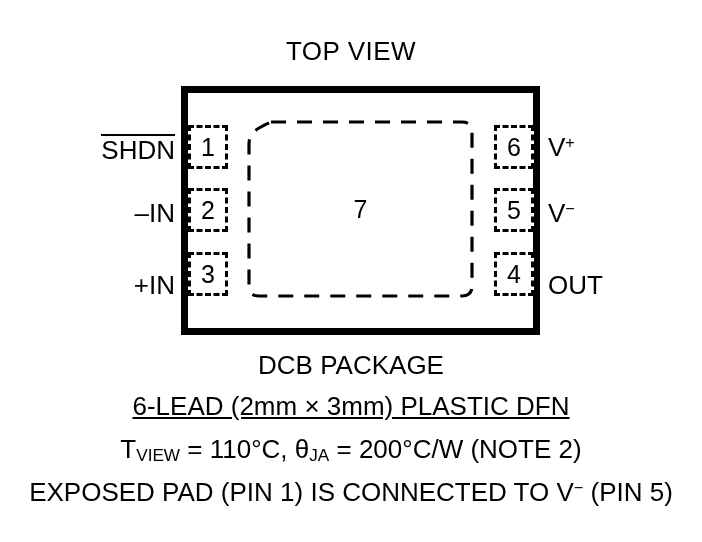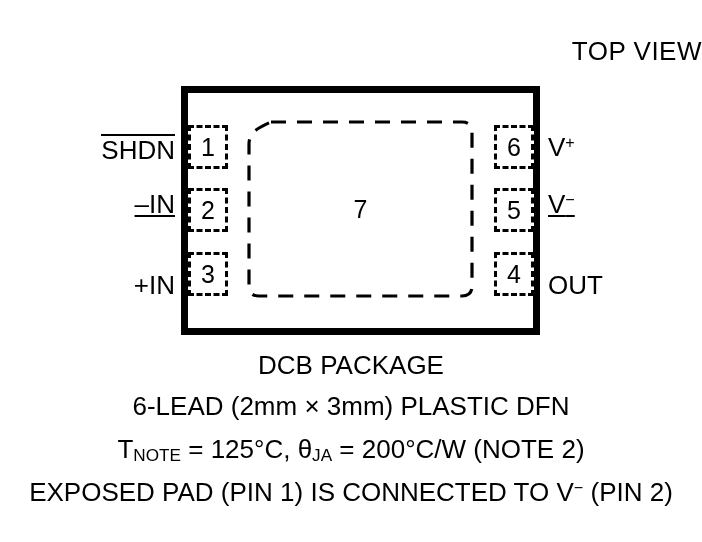--- a/index.html
+++ b/index.html
@@ -15,21 +15,21 @@
     color: #000000;
     overflow: hidden;
   }
 
   
   #top-view-title {
     position: absolute;
     left: 0;
     top: 36px;
     width: 702px;
-    text-align: right;
+    text-align: center;
     font-size: 26px;
     letter-spacing: 0.5px;
     white-space: nowrap;
   }
 
   
   #package-outline {
     position: absolute;
     left: 181px;
     top: 86px;
@@ -90,21 +90,21 @@
   }
   .pin-label.left {
     right: 527px;           
     text-align: center;
   }
   .pin-label.right {
     left: 548px;
     text-align: left;
   }
   .lbl-1 { top: 134px; }
-  .lbl-2 { top: 191px; text-decoration: underline; }
+  .lbl-2 { top: 200px; }
   .lbl-3 { top: 272px; }
 
   .overline {
     display: inline-block;
     border-top: 2px solid #000000;
     padding-top: 1px;
   }
   sup.sign {
     font-size: 0.62em;
     vertical-align: 0.50em;
@@ -123,21 +123,21 @@
     top: 352px;
     width: 702px;
     text-align: center;
   }
   .caption-line {
     font-size: 26px;
     line-height: 1;
     white-space: nowrap;
   }
   #caption-package-name { margin-bottom: 15px; }
-  #caption-lead-desc    { margin-bottom: 17px; }
+  #caption-lead-desc    { margin-bottom: 17px; text-decoration: underline; }
   #caption-thermal      { margin-bottom: 17px; }
   #caption-exposed-pad  { margin-bottom: 0; }
 </style>
 </head>
 <body>
 
 <div id="top-view-title">TOP VIEW</div>
 
 <div id="package-outline"></div>
 
@@ -179,20 +179,20 @@
 </div>
 <div class="pin-label right lbl-3">OUT</div>
 
 <div id="caption-block">
 
   <div class="caption-line" id="caption-package-name">DCB PACKAGE</div>
 
   <div class="caption-line" id="caption-lead-desc">6-LEAD (2mm × 3mm) PLASTIC DFN</div>
 
   <div class="caption-line" id="caption-thermal">
-    <span>T</span><sub class="sub">NOTE</sub><span> = 125°C, </span><span>θ</span><sub class="sub">JA</sub><span> = 200°C/W (NOTE 2)</span>
+    <span>T</span><sub class="sub">VIEW</sub><span> = 110°C, </span><span>θ</span><sub class="sub">JA</sub><span> = 200°C/W (NOTE 2)</span>
   </div>
 
   <div class="caption-line" id="caption-exposed-pad">
-    <span>EXPOSED PAD (PIN 1) IS CONNECTED TO V</span><sup class="sign">−</sup><span> (PIN 2)</span>
+    <span>EXPOSED PAD (PIN 1) IS CONNECTED TO V</span><sup class="sign">−</sup><span> (PIN 5)</span>
   </div>
 
 </div>
 
 </body></html>

